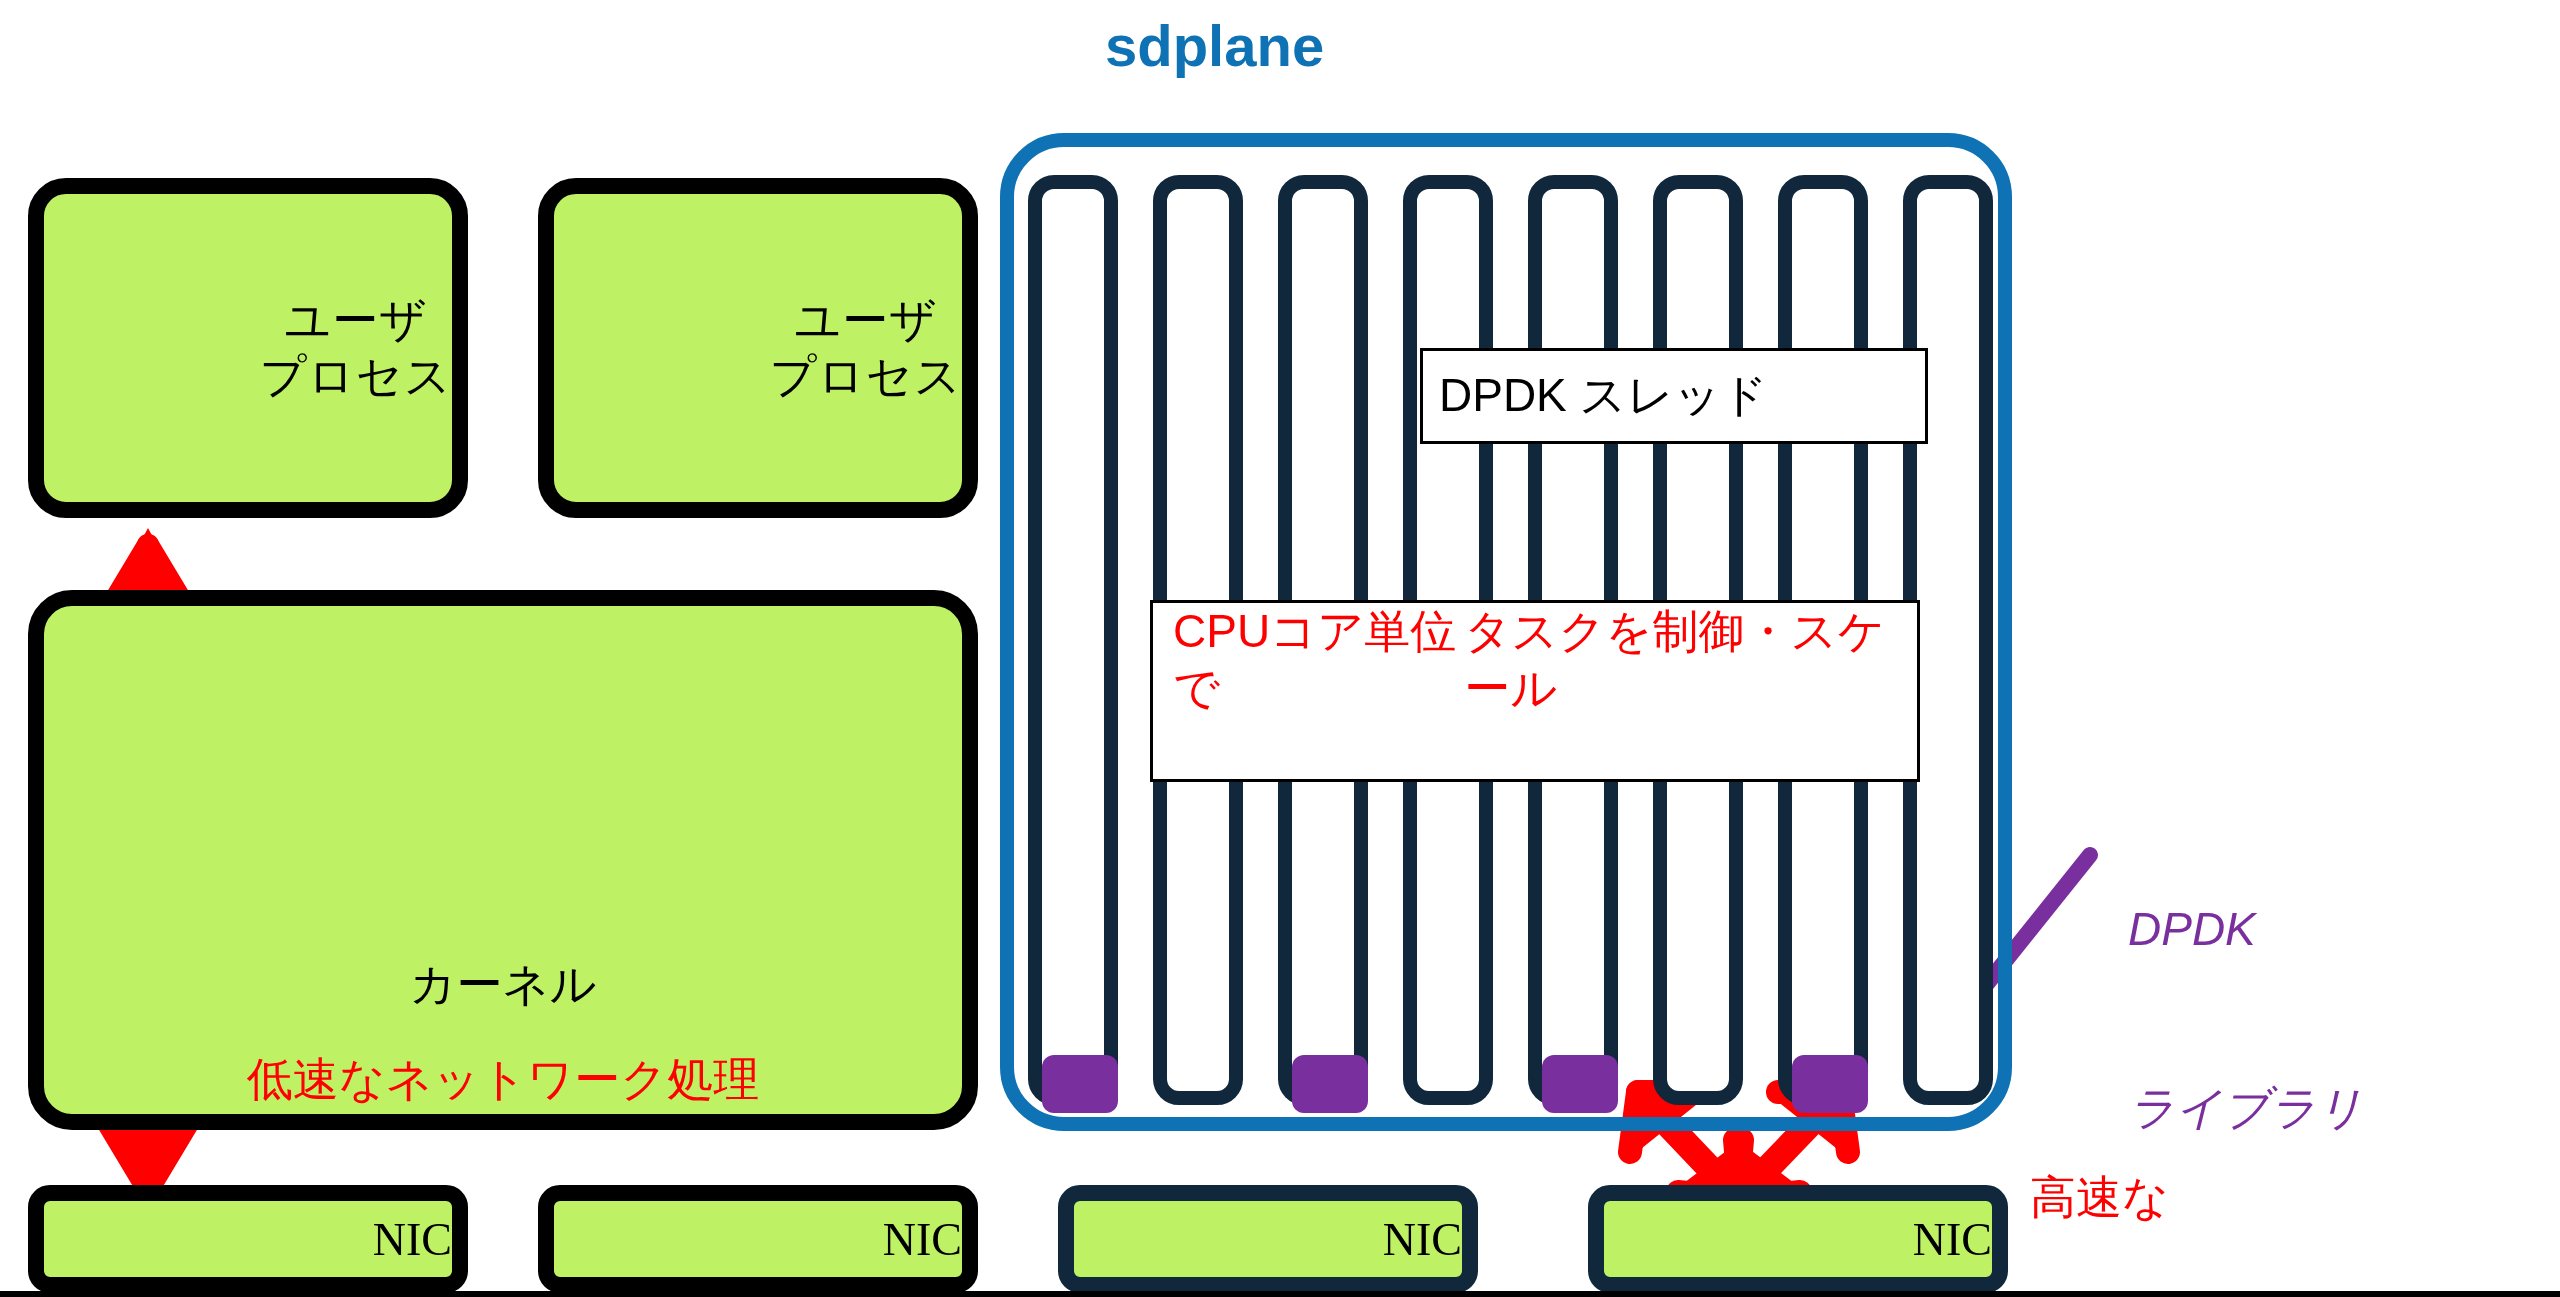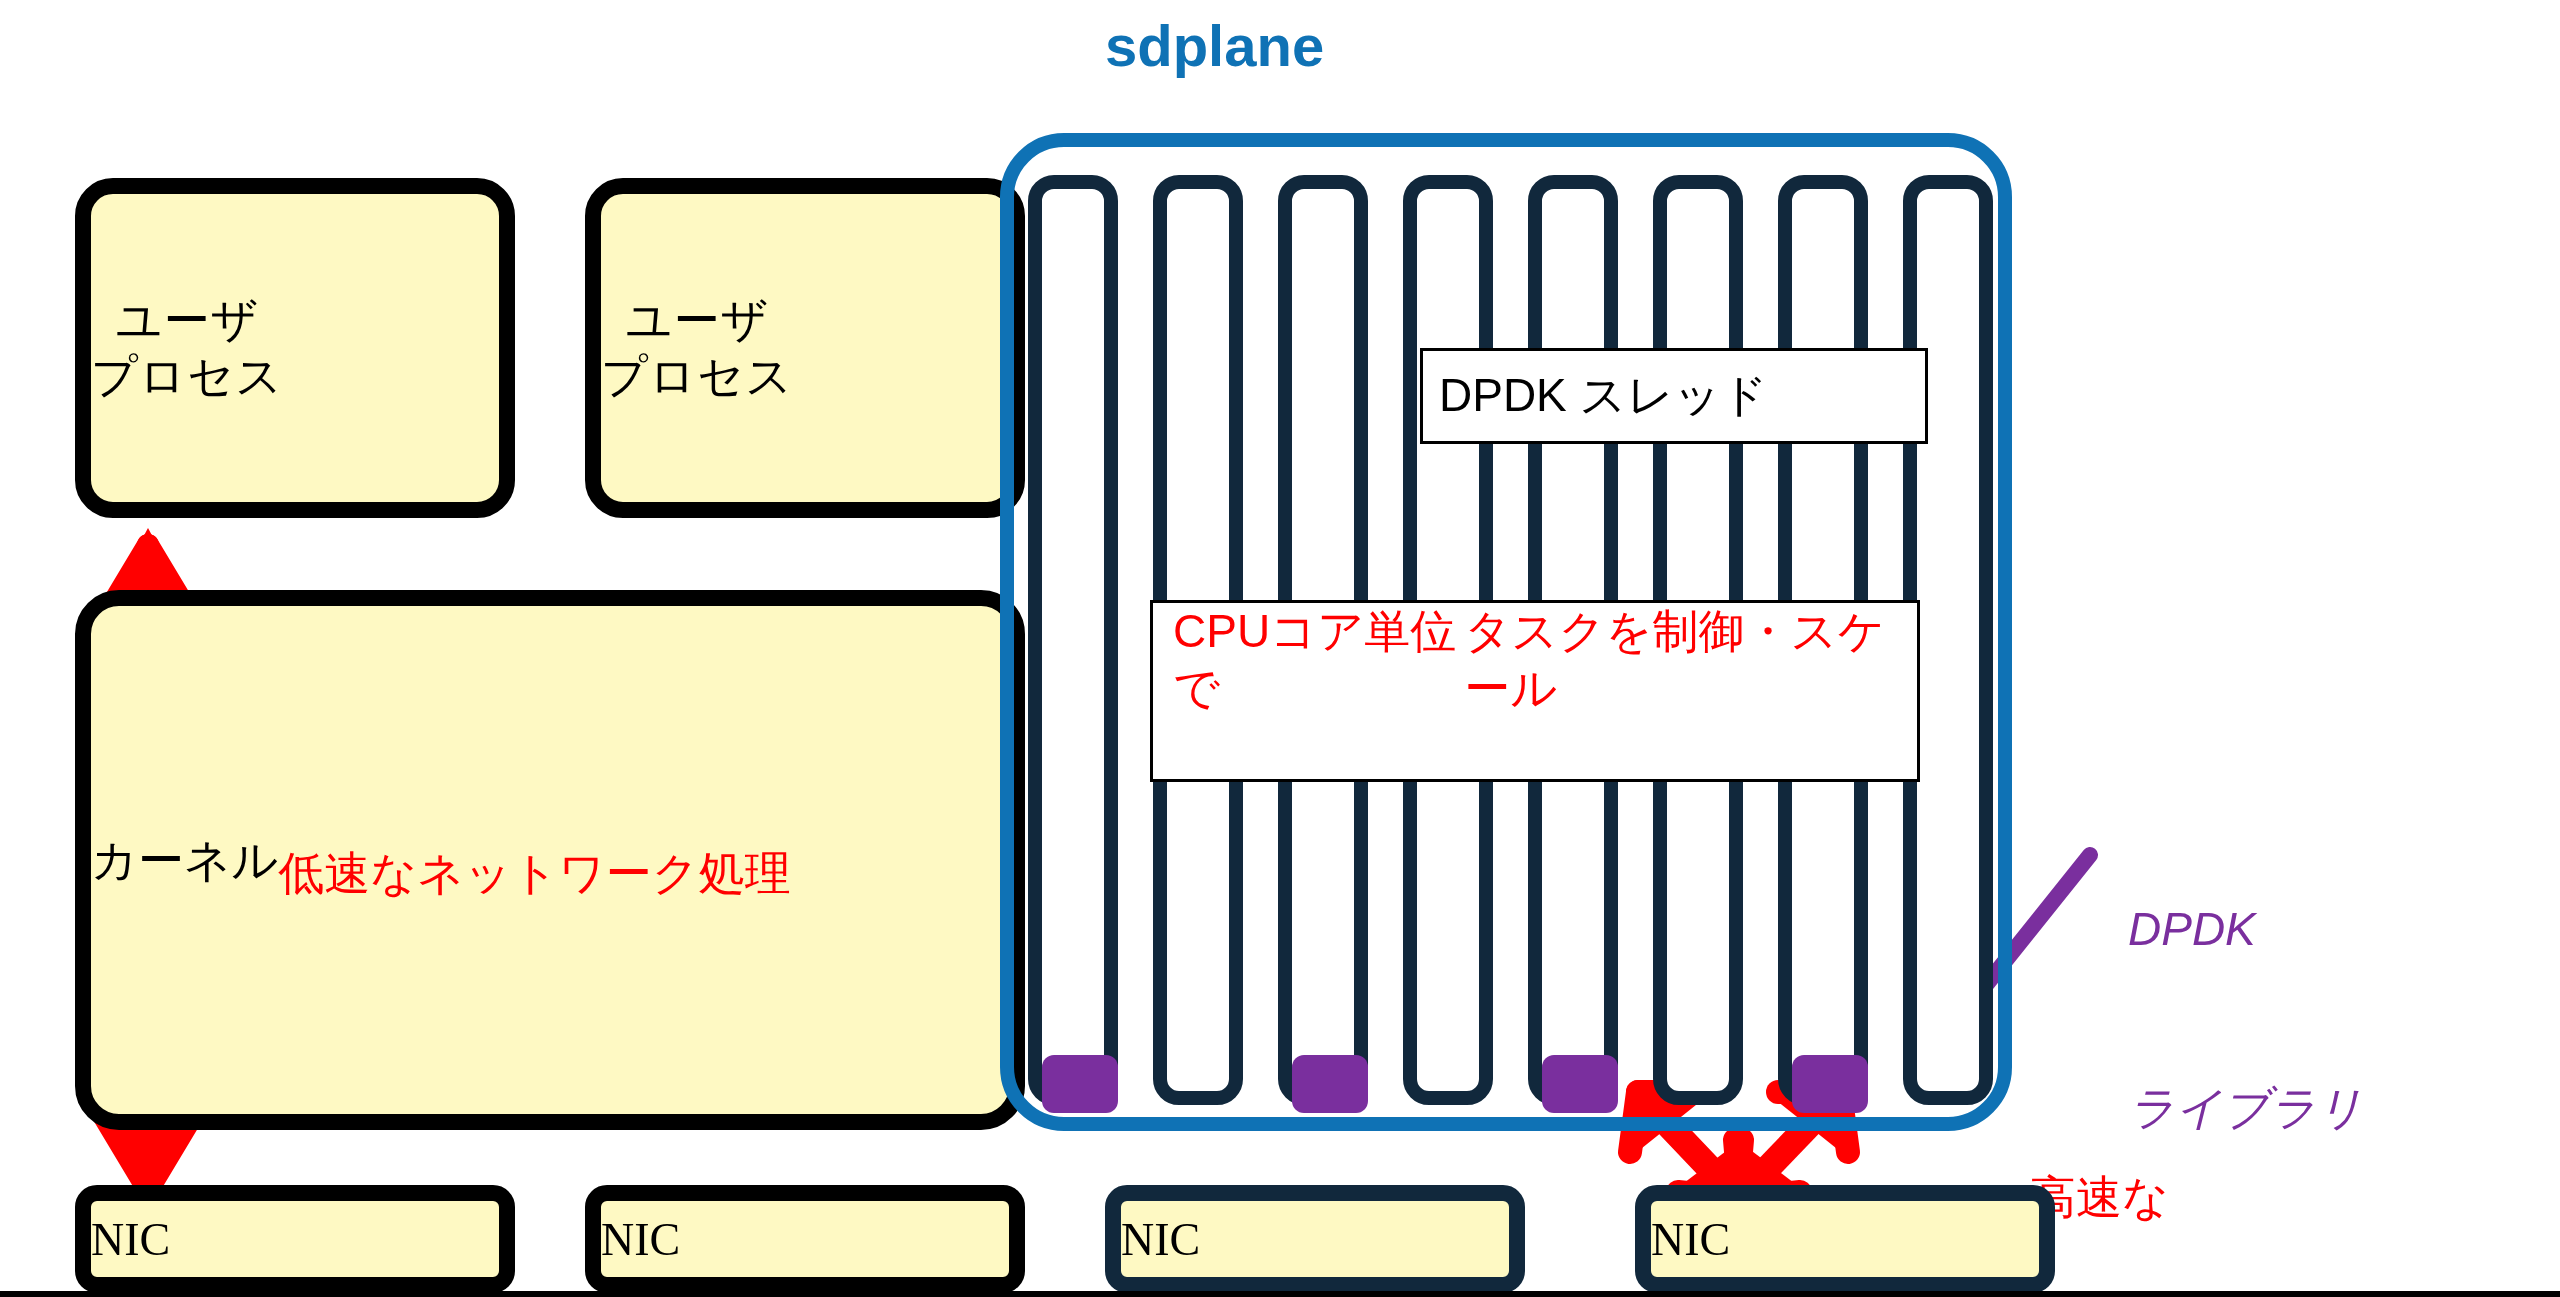--- a/index.html
+++ b/index.html
@@ -22,39 +22,38 @@
     left: 0;
     top: 0;
     width: 2560px;
     height: 1297px;
   }
   .node {
     position: absolute;
     box-sizing: border-box;
     display: flex;
     align-items: center;
-    justify-content: flex-start;
+    justify-content: flex-end;
     text-align: center;
-    background: #fef9c3;
-    margin-left: 47px;
+    background: #bef264;
   }
 
   
   .proc-box {
     border: 16px solid #000000;
     border-radius: 38px;
     font-size: 46px;
     line-height: 1.22;
     color: #000000;
     letter-spacing: 1px;
   }
   .kernel-box {
     border: 16px solid #000000;
     border-radius: 44px;
-    flex-direction: row;
+    flex-direction: column;
     font-size: 46px;
     line-height: 1.5;
     color: #000000;
   }
   .kernel-title { color: #000000; }
   .kernel-sub { color: #ff0000; margin-top: 26px; }
 
   .nic-black {
     border: 16px solid #000000;
     border-radius: 22px;

